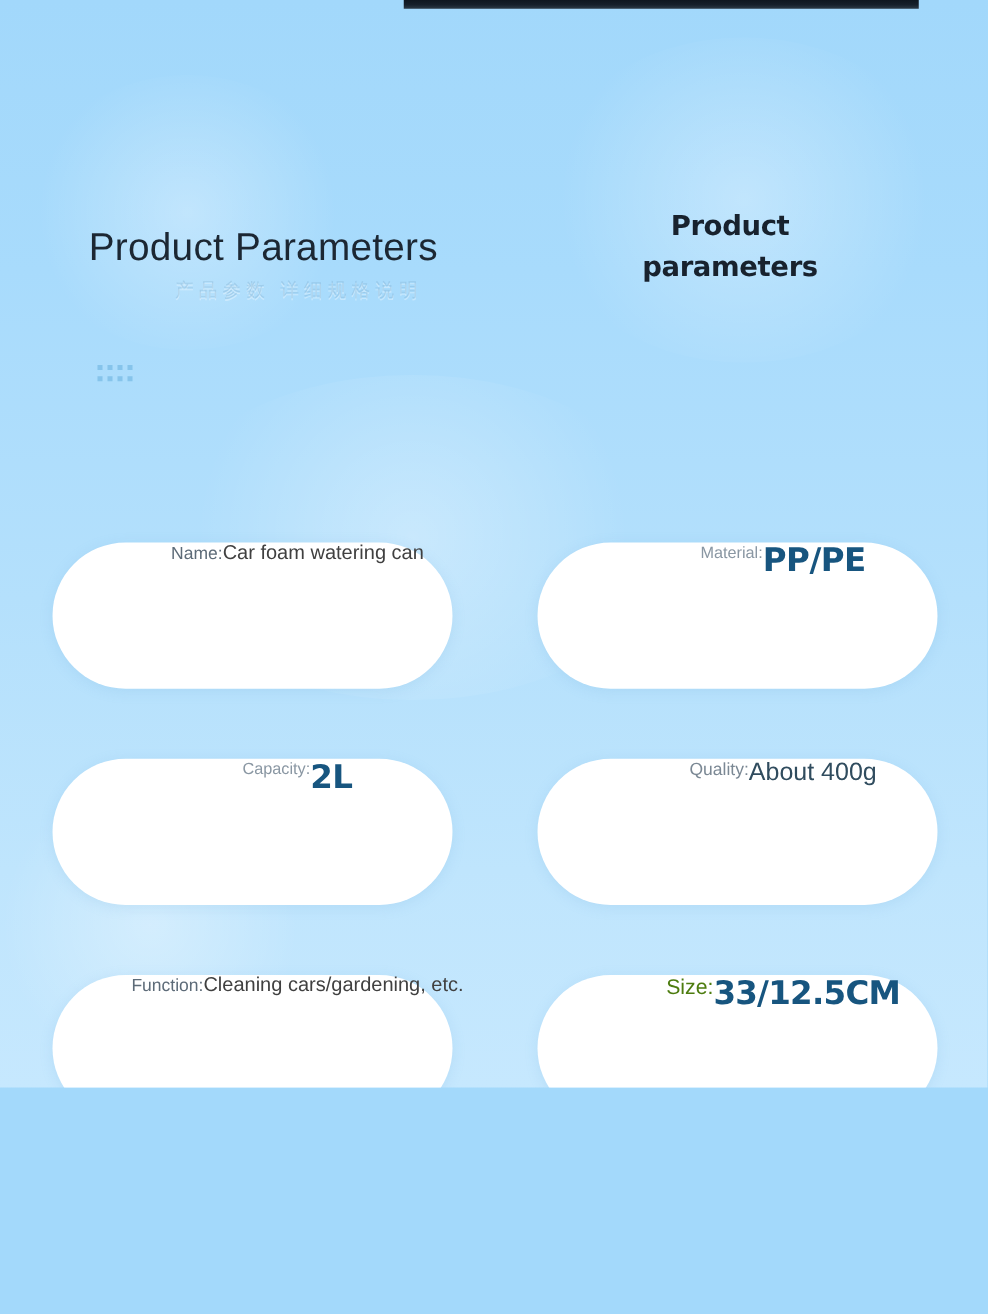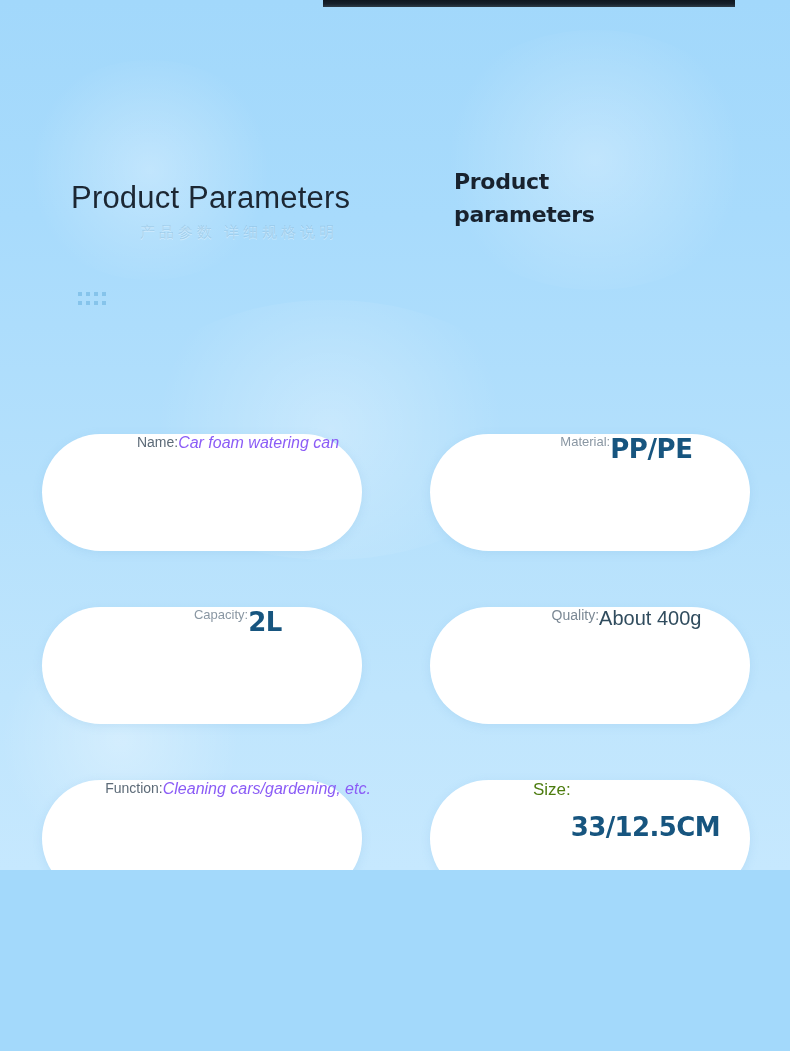--- a/index.html
+++ b/index.html
@@ -68,21 +68,21 @@
     white-space: nowrap;
     text-shadow: 0 1px 0 rgba(255,255,255,0.35);
   }
 
   
   #subtitle {
     position: absolute;
     right: 76px;
     top: 166px;
     width: 260px;
-    text-align: left;
+    text-align: center;
     font-family: "DejaVu Sans", sans-serif;
     font-weight: bold;
     font-size: 22px;
     line-height: 1.48;
     letter-spacing: -0.3px;
     color: #18222e;
   }
 
   
   #dot-grid {
@@ -131,42 +131,41 @@
     color: #6f7d8a;
     margin-bottom: 8px;
     white-space: nowrap;
   }
   .card-value {
     white-space: nowrap;
   }
 
   
   .card.v-plain .card-label { font-size: 14px; color: #5d6b78; }
-  .card.v-plain .card-value { font-size: 16px; color: #8b5cf6; font-weight: normal; font-style: italic; }
+  .card.v-plain .card-value { font-size: 16px; color: #404040; font-weight: normal; }
 
   .card.v-strong .card-label { font-size: 13px; color: #8a97a3; }
   .card.v-strong .card-value {
     font-family: "DejaVu Sans", sans-serif;
     font-size: 26px;
     font-weight: bold;
     letter-spacing: -0.4px;
     color: #17557f;
   }
 
   .card.v-bigplain .card-label { font-size: 14px; color: #7b8894; }
   .card.v-bigplain .card-value { font-size: 20px; color: #304c5e; font-weight: normal; }
 
   .card.v-biglabel .card-label { font-size: 17px; color: #4d7c0f; margin-bottom: 16px; }
   .card.v-biglabel .card-value {
     font-family: "DejaVu Sans", sans-serif;
     font-size: 26px;
     font-weight: bold;
     letter-spacing: -0.6px;
     color: #17557f;
-    margin-top: 32px;
   }
 
   
   .card.indent-1 { padding-left: 72px; }
   .card.indent-2 { padding-left: 73px; }
 </style>
 </head>
 <body>
 
 <div id="page">

